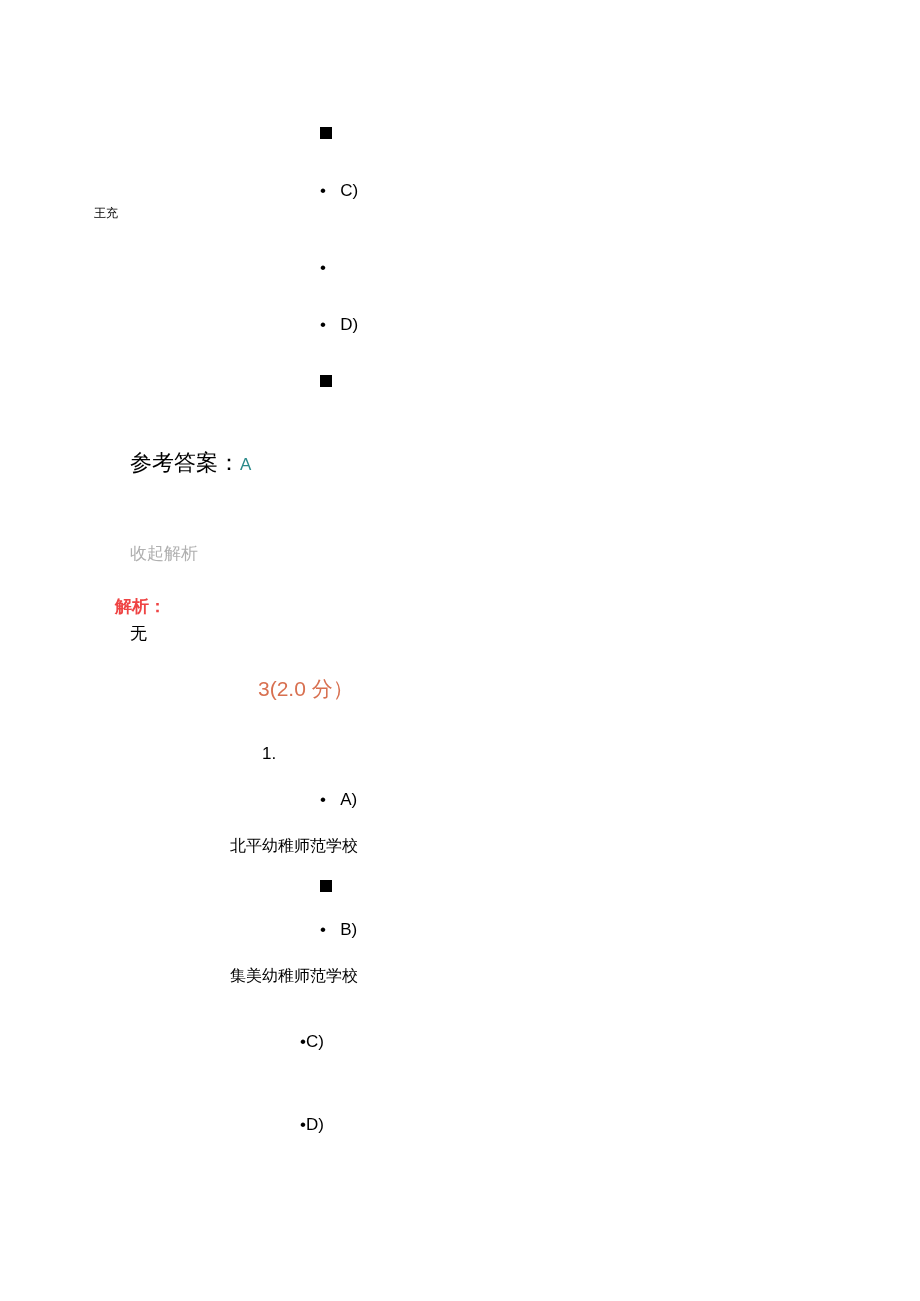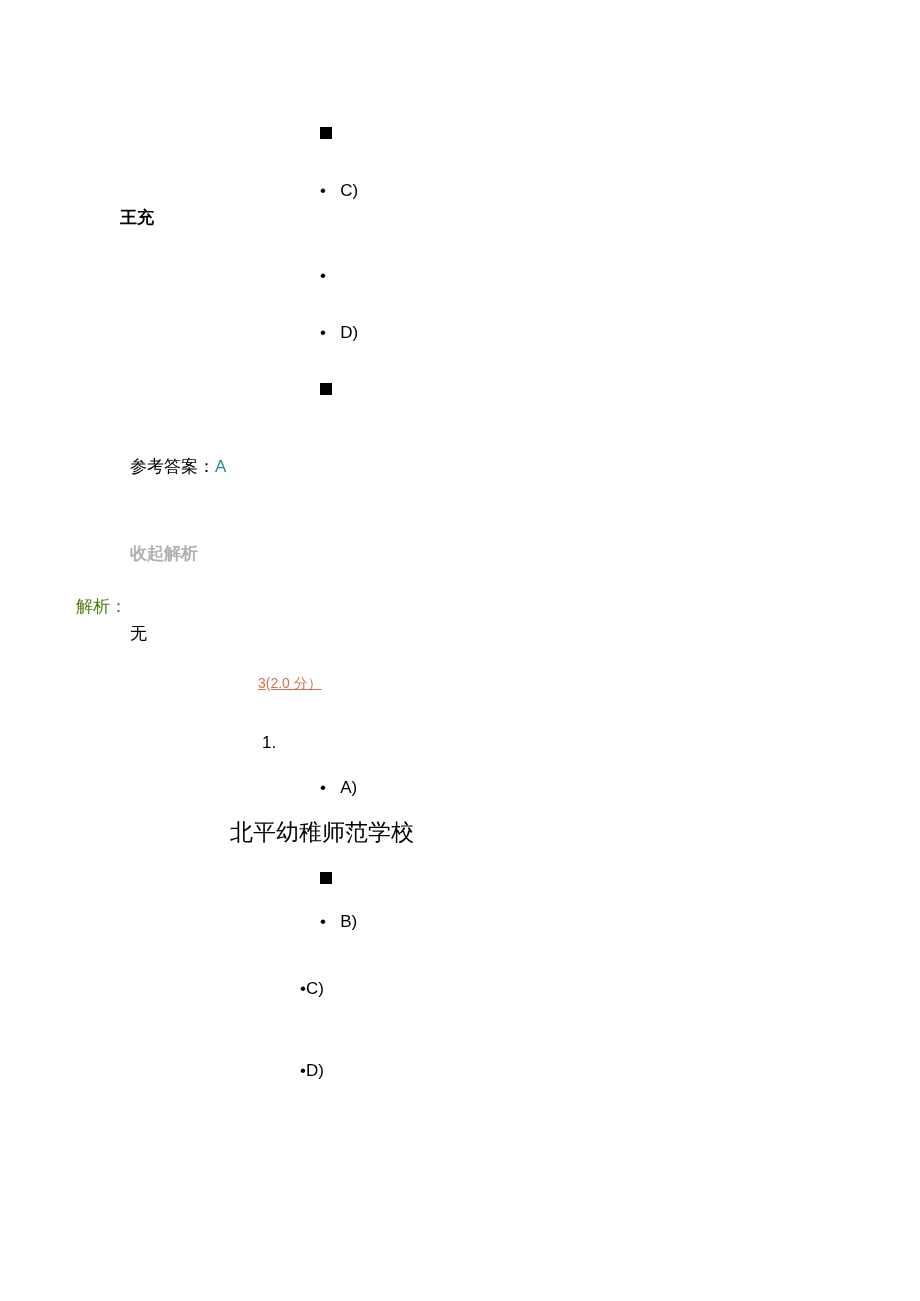--- a/index.html
+++ b/index.html
@@ -28,77 +28,75 @@
     }
     .option-bullet {
       margin-left: 320px;
       font-size: 17px;
     }
     .option-bullet-320 {
       margin-left: 300px;
       font-size: 17px;
     }
     .option-text {
-      margin-left: 120px;
-      font-size: 17px;
-      font-weight: bold;
+      margin-left: 94px;
+      font-size: 12px;
     }
     .answer-section {
       margin-left: 130px;
       margin-top: 50px;
     }
     .answer-label {
-      font-size: 17px;
+      font-size: 22px;
     }
     .answer-value {
       color: #2a8a8a;
     }
     .collapse-text {
       margin-left: 130px;
       margin-top: 60px;
       color: #b0b0b0;
       font-size: 17px;
-      font-weight: bold;
     }
     .analysis-label {
-      margin-left: 76px;
+      margin-left: 115px;
       margin-top: 25px;
-      color: #4d7c0f;
+      color: #ef4444;
       font-size: 17px;
+      font-weight: bold;
     }
     .analysis-value {
       margin-left: 130px;
       font-size: 17px;
     }
     .question-number {
       margin-left: 258px;
       margin-top: 25px;
       color: #d87050;
-      font-size: 14px;
-      text-decoration: underline;
+      font-size: 21px;
     }
     .sub-number {
       margin-left: 262px;
       margin-top: 35px;
       font-size: 17px;
     }
     .question-text {
       margin-left: 230px;
       margin-top: 35px;
       font-size: 17px;
     }
     .option-label {
       margin-left: 320px;
       margin-top: 18px;
       font-size: 17px;
     }
     .option-answer {
       margin-left: 230px;
-      margin-top: 12px;
-      font-size: 23px;
+      margin-top: 20px;
+      font-size: 16px;
     }
     .spacer-sm { height: 15px; }
     .spacer-md { height: 30px; }
     .spacer-lg { height: 40px; }
   </style>
 </head>
 <body>
 
 <div class="content">
 
@@ -141,20 +139,21 @@
     <span>•</span>&nbsp;&nbsp;&nbsp;<span>A)</span>
   </div>
   <div class="option-answer">北平幼稚师范学校</div>
   <div class="spacer-sm"></div>
   <div class="square-marker"></div>
   <div class="spacer-sm"></div>
 
   <div class="option-bullet">
     <span>•</span>&nbsp;&nbsp;&nbsp;<span>B)</span>
   </div>
+  <div class="option-answer">集美幼稚师范学校</div>
   <div class="spacer-lg"></div>
 
   <div class="option-bullet-320">
     <span>•</span><span>C)</span>
   </div>
   <div class="spacer-sm"></div>
   <div class="spacer-lg"></div>
 
   <div class="option-bullet-320">
     <span>•</span><span>D)</span>

